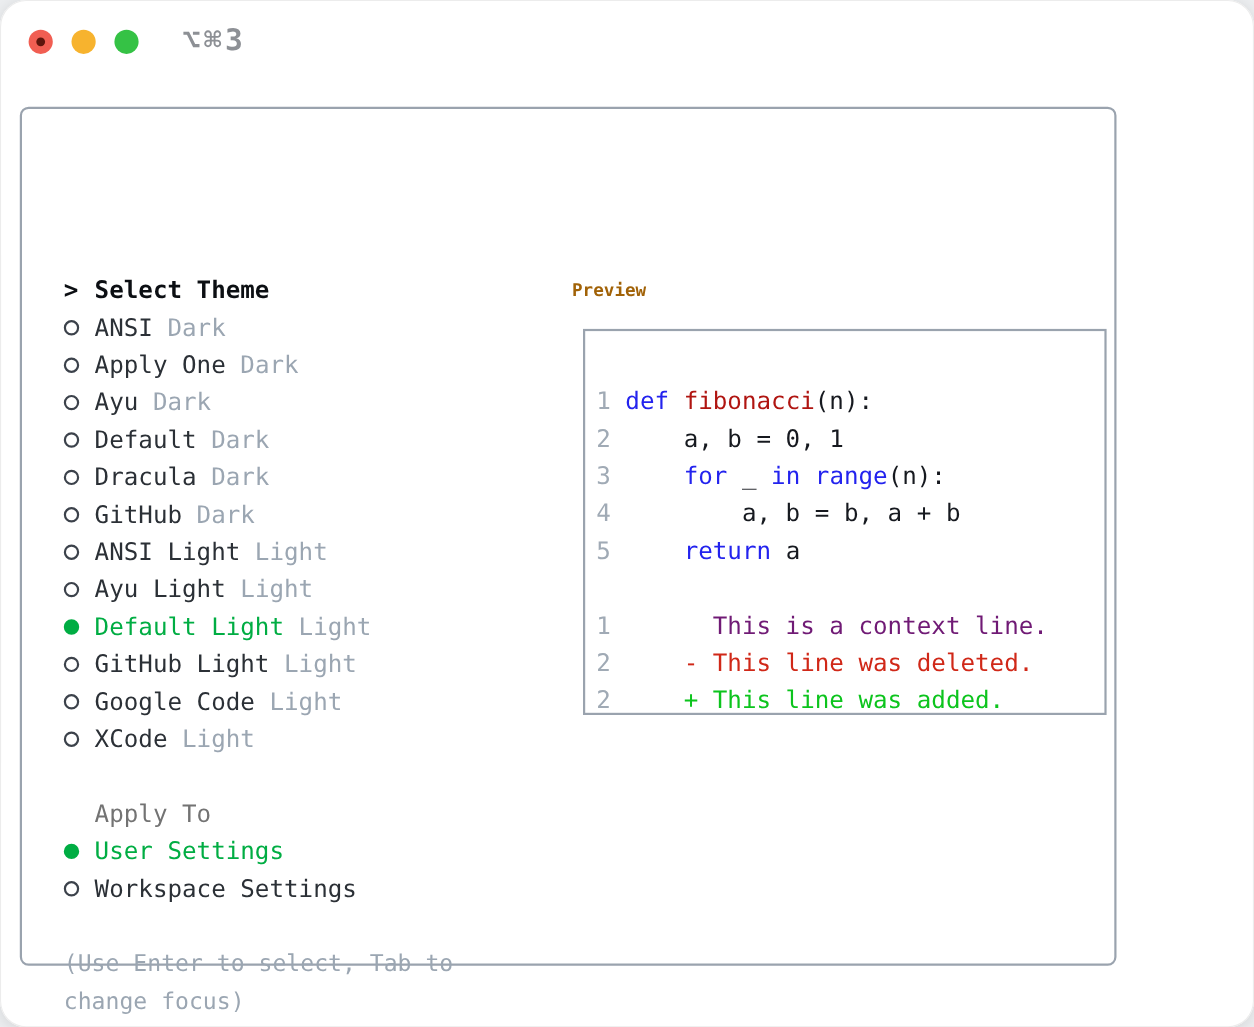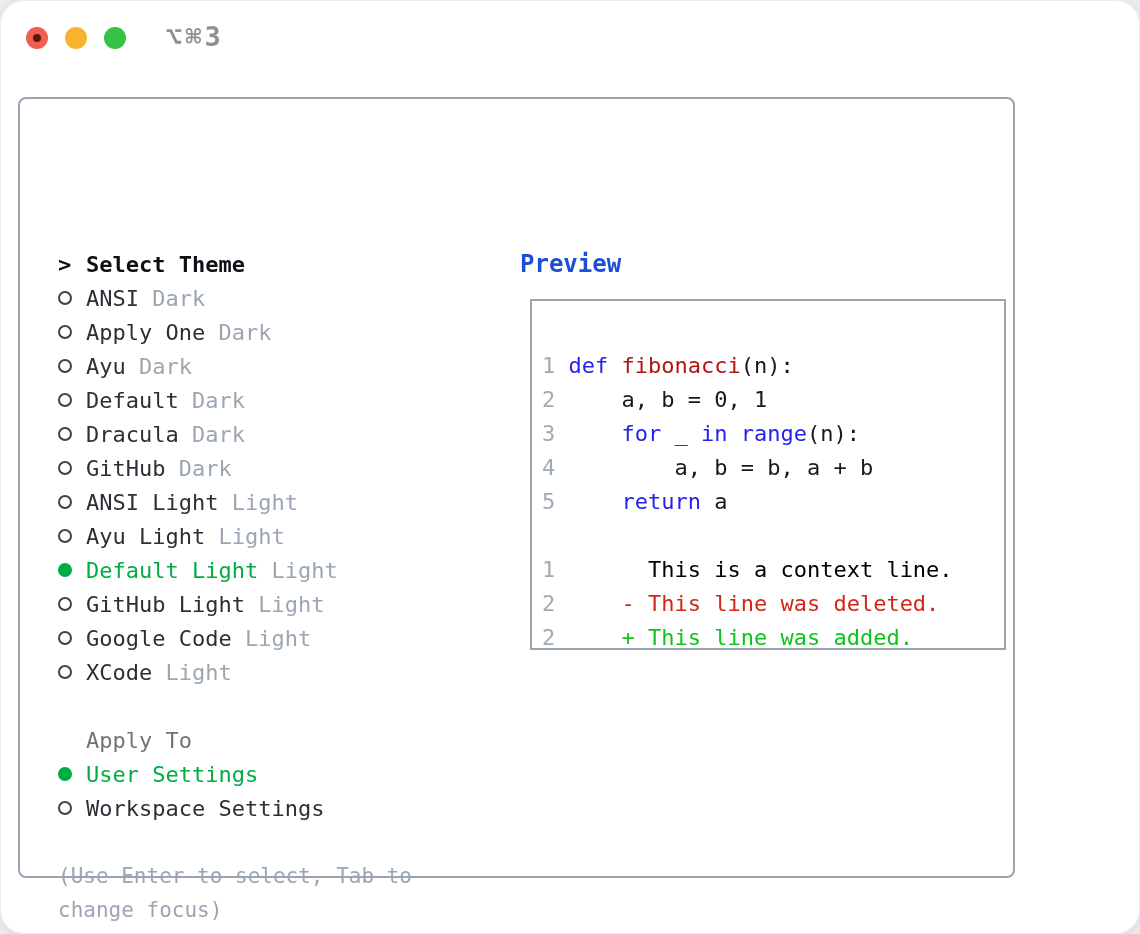--- a/index.html
+++ b/index.html
@@ -50,34 +50,34 @@
   .apply-header{color:#737373;}
   .variant{color:var(--muted);}
   .sel-text{color:var(--green);margin-top:39px;}
   .spacer{height:34px;}
   .hint{
     width:420px;font-size:21px;line-height:34px;color:var(--muted);
   }
   
   .preview-label{
     position:absolute;left:500px;top:148px;height:34px;line-height:34px;
-    font-size:24px;font-weight:700;color:#1d4ed8;
+    font-size:16px;font-weight:700;color:#a16207;
   }
   .preview-box{
     position:absolute;left:510px;top:200px;width:476px;height:351px;
     border:2px solid var(--border);background:#fff;
     padding:48px 0 0 10px;
   }
   .codeline{height:34px;line-height:34px;font-size:22px;white-space:pre;}
   .ln{color:#a0aab5;}
   .k{color:var(--blue);}
   .f{color:var(--fred);}
   .p{color:#16191f;}
   .diff-gap{height:34px;}
-  .context{color:#000000;}
+  .context{color:#701a75;}
   .deleted{color:var(--dred);}
   .added{color:var(--dgreen);}
 </style>
 </head>
 <body>
 
 <div class="window">
 
   <div class="traffic">
     <button class="light red"></button>

